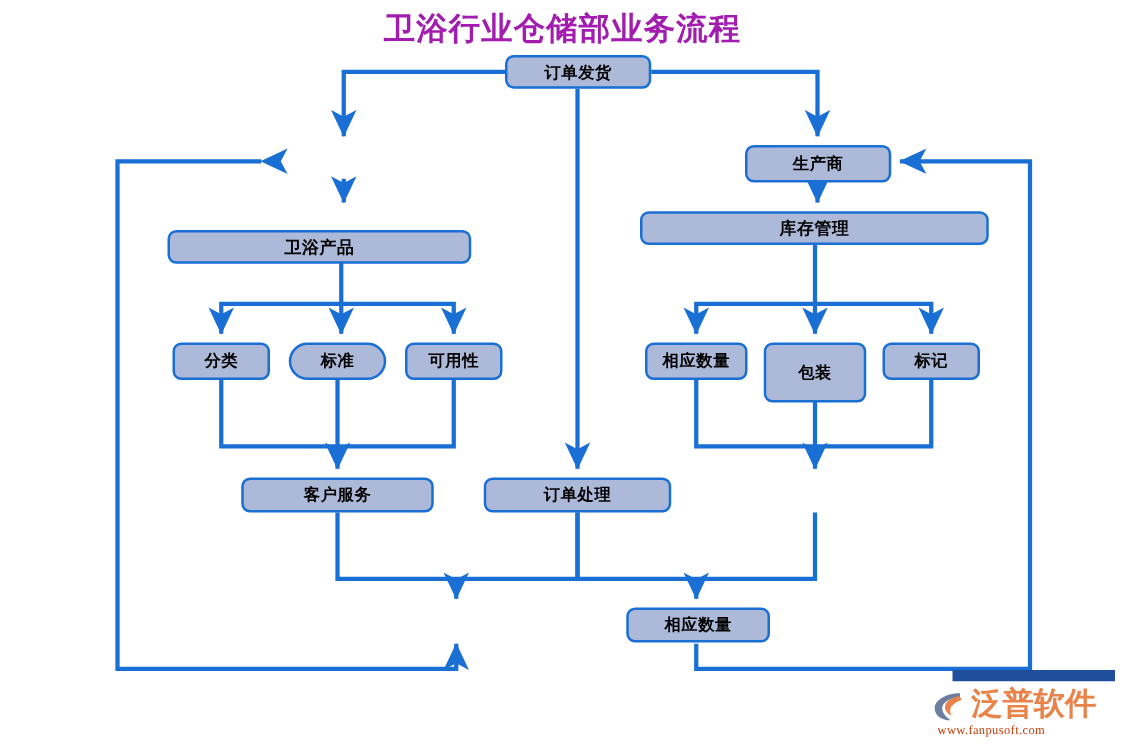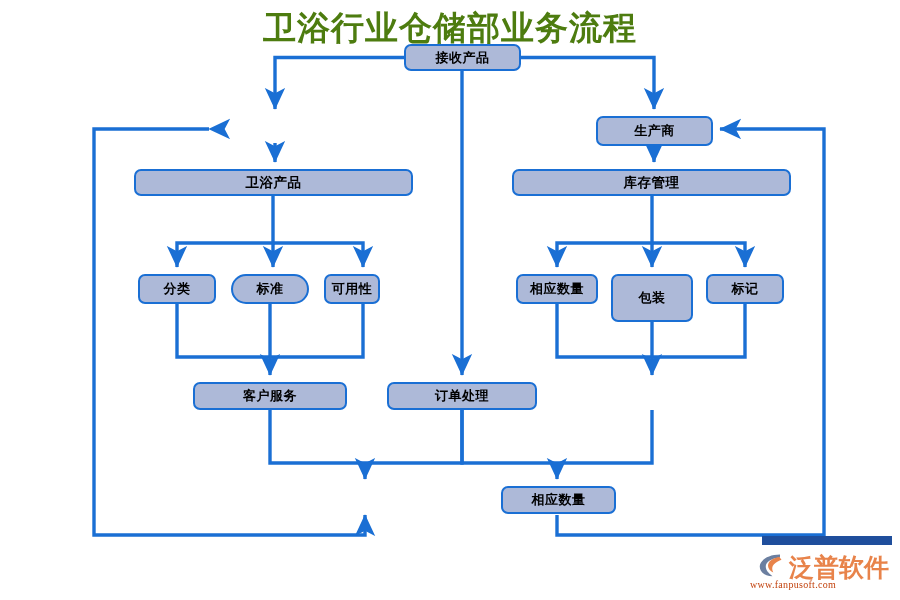--- a/index.html
+++ b/index.html
@@ -14,23 +14,23 @@
     background: #ffffff;
     overflow: hidden;
     font-family: "DejaVu Sans", "Liberation Sans", sans-serif;
   }
   #title {
     position: absolute;
     left: 0;
     top: 6px;
     width: 900px;
     text-align: center;
-    font-size: 33px;
+    font-size: 25px;
     font-weight: 700;
-    color: #4d7c0f;
+    color: #a21caf;
     letter-spacing: 1px;
     font-family: "DejaVu Sans", "Liberation Sans", sans-serif;
   }
   #wires {
     position: absolute;
     left: 0;
     top: 0;
     width: 900px;
     height: 600px;
     pointer-events: none;
@@ -65,24 +65,24 @@
   #wm-bar {
     position: absolute;
     right: 0;
     top: 0;
     width: 130px;
     height: 9px;
     background: #1f4e9c;
   }
   #wm-row {
     position: absolute;
-    left: 16px;
+    left: 4px;
     top: 14px;
     display: flex;
-    align-items: flex-end;
+    align-items: flex-start;
     gap: 3px;
   }
   #wm-mark { width: 30px; height: 30px; }
   #wm-name {
     font-size: 25px;
     font-weight: 700;
     color: #e8834a;
     line-height: 1;
     font-family: "DejaVu Sans", "Liberation Sans", sans-serif;
   }
@@ -141,45 +141,45 @@
       <path d="M462,410 L462,463 L652,463 L652,410"></path>
       <path d="M557,463 L557,479" marker-end="url(#arrow)"></path>
 
       <path d="M209,129 L94,129 L94,535 L365,535 L365,515" marker-start="url(#arrow)" marker-end="url(#arrow)"></path>
 
       <path d="M557,515 L557,535 L824,535 L824,129 L720,129" marker-end="url(#arrow)"></path>
     </g>
   </svg>
 
   <div class="node" style="left:404px; top:44px; width:117px; height:27px;">
-    <span>接收产品</span>
+    <span>订单发货</span>
   </div>
 
 
   <div class="node" style="left:596px; top:116px; width:117px; height:30px;">
     <span>生产商</span>
   </div>
 
-  <div class="node wide" style="left:134px; top:169px; width:279px; height:27px;">
+  <div class="node wide" style="left:134px; top:184px; width:243px; height:27px;">
     <span>卫浴产品</span>
   </div>
 
   <div class="node wide" style="left:512px; top:169px; width:279px; height:27px;">
     <span>库存管理</span>
   </div>
 
   <div class="node" style="left:138px; top:274px; width:78px; height:30px;">
     <span>分类</span>
   </div>
 
   <div class="node" style="left:231px; top:274px; width:78px; height:30px;border-radius:15px;">
     <span>标准</span>
   </div>
 
-  <div class="node" style="left:324px; top:274px; width:56px; height:30px;">
+  <div class="node" style="left:324px; top:274px; width:78px; height:30px;">
     <span>可用性</span>
   </div>
 
   <div class="node" style="left:516px; top:274px; width:82px; height:30px;">
     <span>相应数量</span>
   </div>
 
   <div class="node" style="left:611px; top:274px; width:82px; height:48px;">
     <span>包装</span>
   </div>

